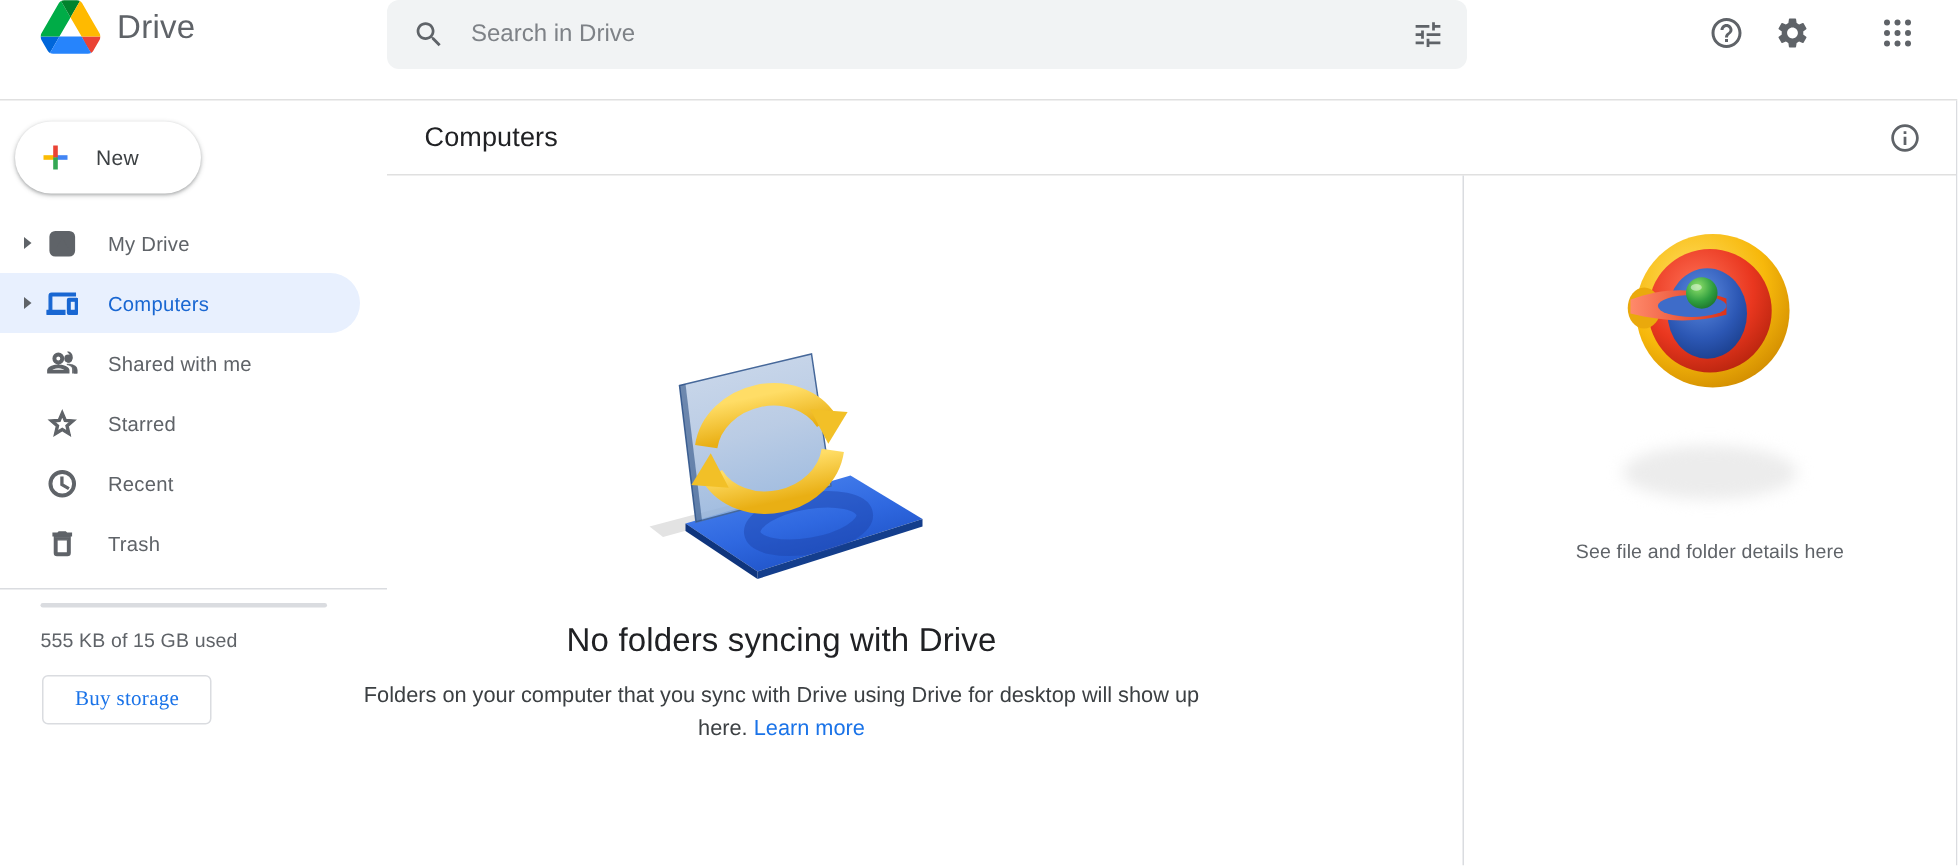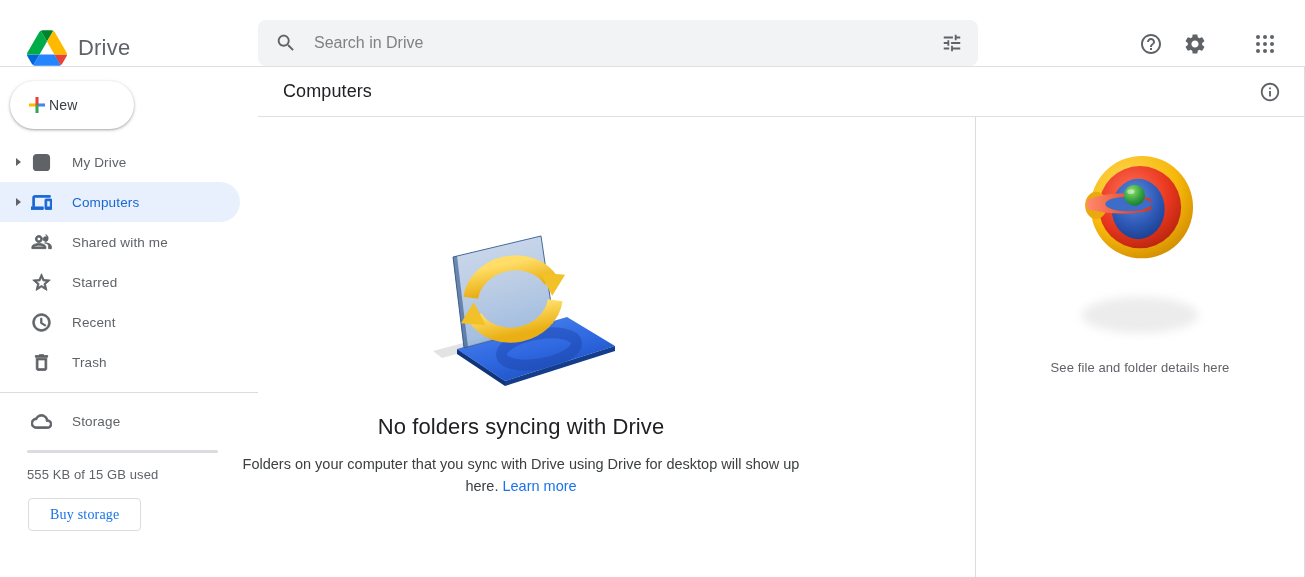--- a/index.html
+++ b/index.html
@@ -1,20 +1,20 @@
 <!DOCTYPE html>
 <html><head>
 <meta charset="utf-8">
 <style>
   * { margin:0; padding:0; box-sizing:border-box; }
   html,body { width:1305px; height:577px; background:#fff; overflow:hidden;
               font-family:"Liberation Sans","DejaVu Sans",sans-serif; color:#3c4043; }
 
   
-  .appbar { height:67px; display:flex; align-items:flex-end; border-bottom:1px solid #e0e0e0; background:#fff; }
+  .appbar { height:67px; display:flex; align-items:flex-start; border-bottom:1px solid #e0e0e0; background:#fff; }
   .logo-area { width:258px; flex-shrink:0; display:flex; align-items:center; padding-left:27px; gap:11px; cursor:pointer; }
   .logo-area svg { width:40px; height:36px; }
   .logo-text { font-size:22px; color:#5f6368; letter-spacing:.2px; }
 
   .searchbar { width:720px; height:46px; background:#f1f3f4; border-radius:8px;
                display:flex; align-items:center; padding:0 6px 0 8px; }
   .search-btn, .tune-btn { width:40px; height:40px; border:none; background:transparent; border-radius:50%;
                display:flex; align-items:center; justify-content:center; cursor:pointer; }
   .search-btn svg, .tune-btn svg { width:22px; height:22px; fill:#5f6368; }
   .search-input { flex:1; border:none; outline:none; background:transparent; font-size:16px;
@@ -27,21 +27,21 @@
   .bar-icon-btn svg { width:24px; height:24px; fill:#5f6368; }
   .apps-gap { margin-left:26px; }
 
   
   .layout { display:flex; height:510px; }
 
   
   .sidebar { width:258px; flex-shrink:0; padding-top:14px; }
   .new-btn { margin-left:10px; width:124px; height:48px; border:none; border-radius:24px; background:#fff;
              box-shadow:0 1px 2px 0 rgba(60,64,67,.30), 0 1px 3px 1px rgba(60,64,67,.15);
-             display:flex; align-items:center; padding-left:15px; cursor:pointer;
+             display:flex; align-items:center; gap:15px; padding-left:15px; cursor:pointer;
              font-family:inherit; font-size:14px; color:#3c4043; letter-spacing:.2px; }
   .new-btn svg { width:24px; height:24px; }
 
   .nav { margin-top:13px; }
   .nav-item { display:flex; align-items:center; height:40px; width:240px;
               border-radius:0 20px 20px 0; cursor:pointer; }
   .nav-item .chev { width:16px; margin-left:10px; display:flex; justify-content:center; }
   .tri { width:0; height:0; border-top:4.5px solid transparent; border-bottom:4.5px solid transparent;
          border-left:5.5px solid #5f6368; }
   .nav-ic { width:22px; height:22px; margin-left:4px; display:flex; align-items:center; justify-content:center; }
@@ -222,29 +222,20 @@
           <svg viewBox="0 0 24 24" stroke="none">
               <path d="M16 9v10H8V9h8m-1.5-6h-5l-1 1H5v2h14V4h-3.5l-1-1zM18 7H6v12c0 1.1.9 2 2 2h8c1.1 0 2-.9 2-2V7z"></path>
             </svg>
         </span>
         <span class="nav-label">Trash</span>
       </div>
     </div>
 
     <div class="side-divider"></div>
 
-    <div class="nav-item storage-row">
-      <span class="chev"></span>
-      <span class="nav-ic">
-        <svg viewBox="0 0 24 24" stroke="none">
-            <path d="M19.35 10.04C18.67 6.59 15.64 4 12 4 9.11 4 6.6 5.64 5.35 8.04 2.34 8.36 0 10.91 0 14c0 3.31 2.69 6 6 6h13c2.76 0 5-2.24 5-5 0-2.64-2.05-4.78-4.65-4.96zM19 18H6c-2.21 0-4-1.79-4-4s1.79-4 4-4h.71C7.37 7.69 9.48 6 12 6c3.04 0 5.5 2.46 5.5 5.5v.5H19c1.66 0 3 1.34 3 3s-1.34 3-3 3z"></path>
-          </svg>
-      </span>
-      <span class="nav-label">Storage</span>
-    </div>
 
     <div class="storage-bar">
       <div class="fill"></div>
     </div>
     <div class="storage-usage">555 KB of 15 GB used</div>
     <button class="buy-btn">Buy storage</button>
   </div>
 
   <div class="content">
     <div class="content-header">

